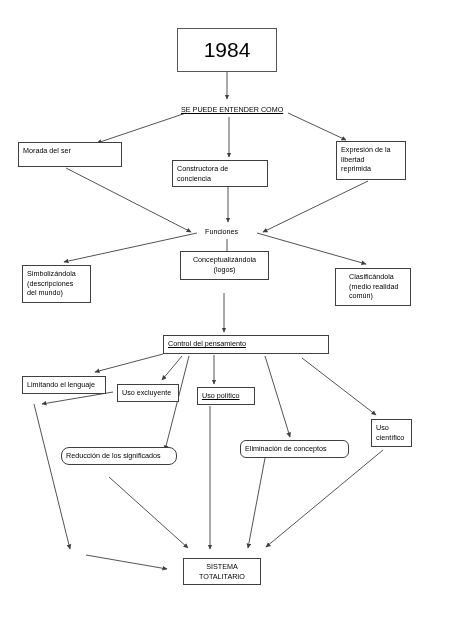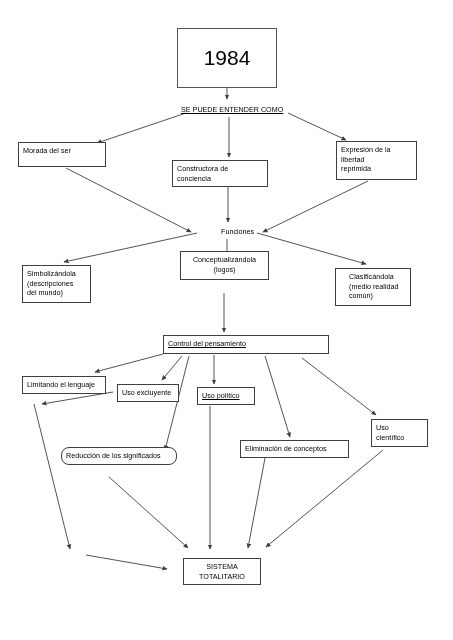--- a/index.html
+++ b/index.html
@@ -37,21 +37,21 @@
     white-space: pre-line;
   }
   .node.center {
     text-align: center;
   }
   .node.title {
     border: 1.6px solid #555555;
     font-size: 21px;
     line-height: 26px;
     text-align: center;
-    padding: 16px;
+    padding: 8px;
     display: flex;
     align-items: center;
     justify-content: center;
   }
   .label-free {
     position: absolute;
     font-size: 7.2px;
     line-height: 9.6px;
     color: #000000;
     white-space: nowrap;
@@ -92,38 +92,38 @@
         <path d="M 210,406 L 210,549" fill="none" stroke="#3f3f3f" stroke-width="0.9" marker-end="url(#arrowhead)"></path>
         <path d="M 265,458 L 248,548" fill="none" stroke="#3f3f3f" stroke-width="0.9" marker-end="url(#arrowhead)"></path>
         <path d="M 383,450 L 266,547" fill="none" stroke="#3f3f3f" stroke-width="0.9" marker-end="url(#arrowhead)"></path>
         <path d="M 86,555 L 167,569" fill="none" stroke="#3f3f3f" stroke-width="0.9" marker-end="url(#arrowhead)"></path>
       </g>
   </svg>
 
   <div id="node-layer">
       <div class="node title" style="left: 177px; top: 28px; width: 100px; min-height: 35px;">1984</div>
       <div class="label-free" style="left: 181px; top: 105px; text-decoration: underline;">SE PUEDE ENTENDER COMO</div>
-      <div class="node" style="left: 18px; top: 142px; width: 88px; min-height: 25px;">Morada del ser</div>
+      <div class="node" style="left: 18px; top: 142px; width: 104px; min-height: 25px;">Morada del ser</div>
       <div class="node" style="left: 172px; top: 160px; width: 96px; min-height: 18px;">Constructora de conciencia</div>
-      <div class="node" style="left: 336px; top: 141px; width: 81px; min-height: 39px;">Expresión de la
+      <div class="node" style="left: 336px; top: 141px; width: 70px; min-height: 39px;">Expresión de la
 libertad
 reprimida</div>
-      <div class="label-free" style="left: 221px; top: 227px;">Funciones</div>
+      <div class="label-free" style="left: 205px; top: 227px;">Funciones</div>
       <div class="node" style="left: 22px; top: 265px; width: 69px; min-height: 38px;">Simbolizándola
 (descripciones
 del mundo)</div>
       <div class="node center" style="left: 180px; top: 251px; width: 89px; min-height: 29px;">Conceptualizándola
 (logos)</div>
       <div class="node" style="left: 335px; top: 268px; width: 76px; min-height: 38px; padding-left: 13px;">Clasificándola
 (medio realidad
 común)</div>
       <div class="node" style="left: 163px; top: 335px; width: 166px; min-height: 19px; text-decoration: underline;">Control del pensamiento</div>
       <div class="node" style="left: 22px; top: 376px; width: 84px; min-height: 17px;">Limitando el lenguaje</div>
       <div class="node" style="left: 117px; top: 384px; width: 62px; min-height: 17px;">Uso excluyente</div>
       <div class="node" style="left: 197px; top: 387px; width: 58px; min-height: 17px; text-decoration: underline;">Uso político</div>
-      <div class="node" style="left: 371px; top: 419px; width: 57px; min-height: 28px;">Uso
+      <div class="node" style="left: 371px; top: 419px; width: 41px; min-height: 28px;">Uso
 científico</div>
       <div class="node" style="left: 61px; top: 447px; width: 116px; min-height: 18px; border-radius: 8px;">Reducción de los significados</div>
-      <div class="node" style="left: 240px; top: 440px; width: 109px; min-height: 18px;">Eliminación de conceptos</div>
+      <div class="node" style="left: 240px; top: 440px; width: 109px; min-height: 18px; border-radius: 6px;">Eliminación de conceptos</div>
       <div class="node center" style="left: 183px; top: 558px; width: 78px; min-height: 19px;">SISTEMA TOTALITARIO</div>
     </div>
 
 </div>
 
 </body></html>

